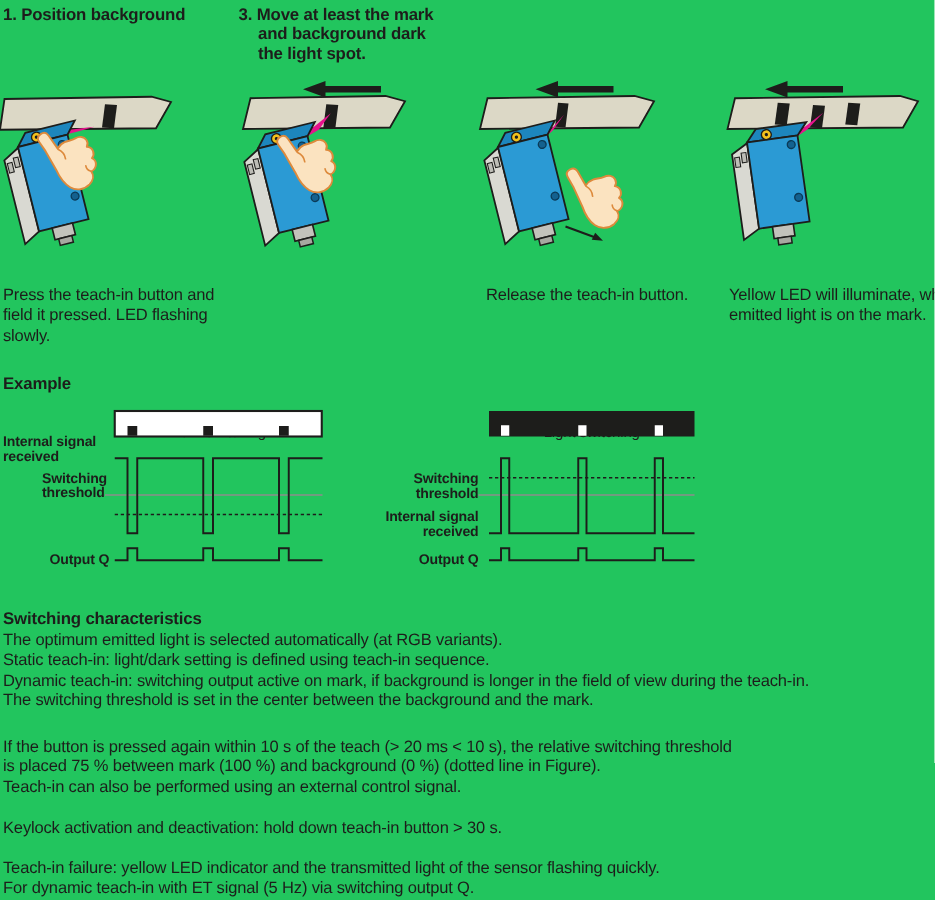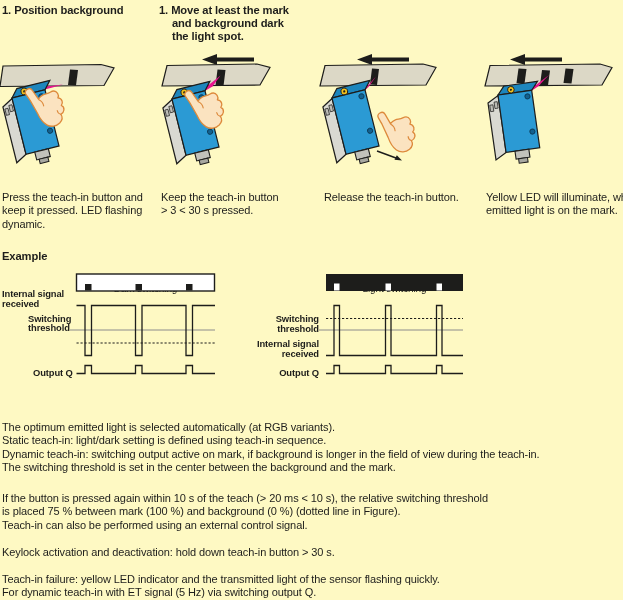--- a/index.html
+++ b/index.html
@@ -1,16 +1,16 @@
 <!DOCTYPE html>
 <html style="--text: #1d1d1b; --line: #1d1d1b; --threshold-line: #8c8c8c; --strip: #dcd8c6; --mark: #1d1d1b; --beam: #e6138d; --sensor-body: #2b9ad4; --sensor-top: #1d86bd; --sensor-side: #d9d9d2; --hand: #fbe3c0; --hand-outline: #dd8a3c; --led: #f2c11c;"><head>
 <meta charset="utf-8">
 <style>
   html,body{margin:0;padding:0;background:#fff;}
-  .page{position:relative;width:623px;height:600px;background:#fef9c3;overflow:hidden;
+  .page{position:relative;width:623px;height:600px;background:#22c55e;overflow:hidden;
         font-family:"Liberation Sans",sans-serif;color:var(--text,#1d1d1b);}
   .abs{position:absolute;}
   .h{font-weight:bold;font-size:11.2px;line-height:13px;letter-spacing:-0.1px;}
   .h .ind{padding-left:13px;}
   .cap{font-size:11px;line-height:13.3px;letter-spacing:-0.1px;}
   .cap div, .body-line{white-space:nowrap;}
   .body-text{font-size:11px;line-height:13.3px;letter-spacing:-0.1px;}
   .diag-title{font-size:10px;text-align:center;letter-spacing:-0.1px;margin-top:21px;}
   .lbl{font-size:9.4px;line-height:9.6px;letter-spacing:-0.1px;font-weight:bold;}
   .ra{text-align:right;}
@@ -19,21 +19,21 @@
 </style>
 </head>
 <body>
 
 <div class="page">
 
   <div class="abs h" style="left:2px;top:4px;width:152px">
     <div>1. Position background</div>
   </div>
   <div class="abs h" style="left:159px;top:4px;width:148px">
-    <div>1. Move at least the mark</div>
+    <div>3. Move at least the mark</div>
     <div class="ind">and background dark</div>
     <div class="ind">the light spot.</div>
   </div>
 
   <svg class="abs" style="left:0;top:45px" width="155" height="143" viewBox="0 0 155 143">
     <defs>
       <g id="sensor-shape">
         <polygon points="-11,6.5 0,0.5 0,58 -11,64" fill="var(--sensor-side)" stroke="var(--line)" stroke-width="1.2"></polygon>
         <rect x="-9.6" y="9" width="3.2" height="6.5" fill="#bdbdb6" stroke="var(--line)" stroke-width="0.7"></rect>
         <rect x="-4.9" y="6.5" width="3.2" height="6.5" fill="#bdbdb6" stroke="var(--line)" stroke-width="0.7"></rect>
@@ -107,26 +107,22 @@
     <polygon points="77,25 85,25.5 83,40.5 75,40" fill="var(--mark)"></polygon>
     <polygon points="100.5,23.5 108.5,24 106.5,38.5 98.5,38" fill="var(--mark)"></polygon>
     <polygon points="59,51 65,44.5 84,30 73,41.5" fill="var(--beam)"></polygon>
     <g transform="translate(33,50) rotate(-8)">
       <use href="#sensor-shape"></use>
     </g>
   </svg>
 
   <div class="abs cap" style="left:2px;top:191px;width:152px">
     <div>Press the teach-in button and</div>
-    <div>keep it pressed. LED flashing</div>
-    <div>dynamic.</div>
-  </div>
-  <div class="abs cap" style="left:161px;top:191px;width:148px">
-    <div>Keep the teach-in button</div>
-    <div>&gt; 3 &lt; 30 s pressed.</div>
+    <div>field it pressed. LED flashing</div>
+    <div>slowly.</div>
   </div>
   <div class="abs cap" style="left:324px;top:191px;width:148px">
     <div>Release the teach-in button.</div>
   </div>
   <div class="abs cap" style="left:486px;top:191px;width:137px">
     <div>Yellow LED will illuminate, when</div>
     <div>emitted light is on the mark.</div>
   </div>
 
   <div class="abs h" style="left:2px;top:250px">Example</div>
@@ -173,20 +169,21 @@
   <div class="abs lbl ra" style="left:240px;top:314px;width:79px">
     <div>Switching</div>
     <div>threshold</div>
   </div>
   <div class="abs lbl ra" style="left:240px;top:339px;width:79px">
     <div>Internal signal</div>
     <div>received</div>
   </div>
   <div class="abs lbl ra" style="left:240px;top:368px;width:79px">Output Q</div>
 
+  <div class="abs h" style="left:2px;top:407px">Switching characteristics</div>
   <div class="abs body-text" style="left:2px;top:421px;width:620px">
     <div class="body-line">The optimum emitted light is selected automatically (at RGB variants).</div>
     <div class="body-line">Static teach-in: light/dark setting is defined using teach-in sequence.</div>
     <div class="body-line">Dynamic teach-in: switching output active on mark, if background is longer in the field of view during the teach-in.</div>
     <div class="body-line">The switching threshold is set in the center between the background and the mark.</div>
   </div>
   <div class="abs body-text" style="left:2px;top:492px;width:620px">
     <div class="body-line">If the button is pressed again within 10 s of the teach (&gt; 20 ms &lt; 10 s), the relative switching threshold</div>
     <div class="body-line">is placed 75 % between mark (100 %) and background (0 %) (dotted line in Figure).</div>
     <div class="body-line">Teach-in can also be performed using an external control signal.</div>

